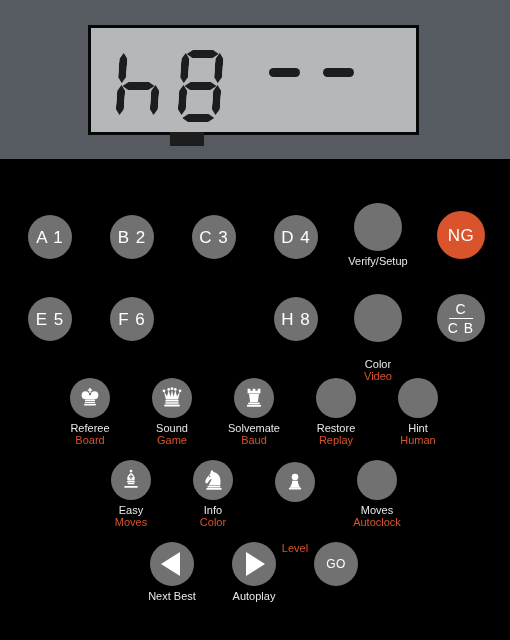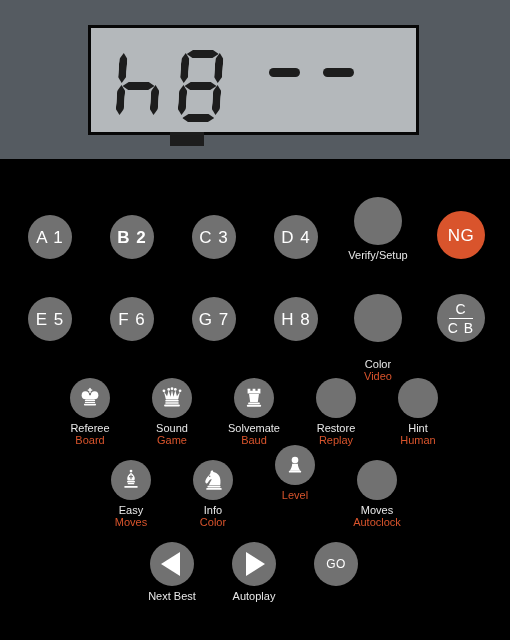--- a/index.html
+++ b/index.html
@@ -224,47 +224,44 @@
 
       </div>
     </div>
   </div>
 
   <div class="keypad">
 
     <div class="key" style="left:28px; top:56px;">
       <div class="btn sz44">A 1</div>
     </div>
-    <div class="key" style="left:110px; top:56px;font-weight:bold;">
+    <div class="key" style="left:110px; top:56px;">
       <div class="btn sz44">B 2</div>
     </div>
     <div class="key" style="left:192px; top:56px;">
       <div class="btn sz44">C 3</div>
     </div>
     <div class="key" style="left:274px; top:56px;">
       <div class="btn sz44">D 4</div>
     </div>
-    <div class="key" style="left:334px; top:38px; width:88px;align-items:center;">
+    <div class="key" style="left:334px; top:44px; width:88px;align-items:center;">
       <div class="btn sz48"></div>
       <div class="labels">
         <span class="lab-w">Verify/Setup</span>
       </div>
     </div>
     <div class="key" style="left:437px; top:52px;">
       <div class="btn sz48 ng">NG</div>
     </div>
 
     <div class="key" style="left:28px; top:138px;">
       <div class="btn sz44">E 5</div>
     </div>
     <div class="key" style="left:110px; top:138px;">
       <div class="btn sz44">F 6</div>
-    </div>
-    <div class="key" style="left:192px; top:138px;">
-      <div class="btn sz44">G 7</div>
     </div>
     <div class="key" style="left:274px; top:138px;">
       <div class="btn sz44">H 8</div>
     </div>
     <div class="key" style="left:334px; top:135px; width:88px;gap:12px;">
       <div class="btn sz48"></div>
       <div class="labels">
         <span class="lab-w">Color</span>
         <span class="lab-o">Video</span>
       </div>
@@ -375,21 +372,21 @@
           <rect x="5.6" y="17.6" width="13.8" height="1.7" rx="0.8" fill="#fff"></rect>
           <rect x="4.4" y="19.8" width="16.2" height="1.9" rx="0.9" fill="#fff"></rect>
         </svg>
       </div>
       <div class="labels">
         <span class="lab-w">Info</span>
         <span class="lab-o">Color</span>
       </div>
     </div>
 
-    <div class="key" style="left:257px; top:286px; width:76px;">
+    <div class="key" style="left:257px; top:303px; width:76px;gap:36px;">
       <div class="btn icon">
         <svg class="piece-svg" width="20" height="20" viewBox="0 0 24 24">
           <circle cx="12" cy="6.0" r="4.0" fill="#fff"></circle>
           <path d="M8.6 10.6 C8.6 14.0 7.2 16.6 5.6 18.8 L18.4 18.8 C16.8 16.6 15.4 14.0 15.4 10.6 Z" fill="#fff"></path>
           <rect x="4.6" y="18.9" width="14.8" height="2.1" rx="1" fill="#fff"></rect>
         </svg>
       </div>
       <div class="labels">
         <span class="lab-o">Level</span>
       </div>

